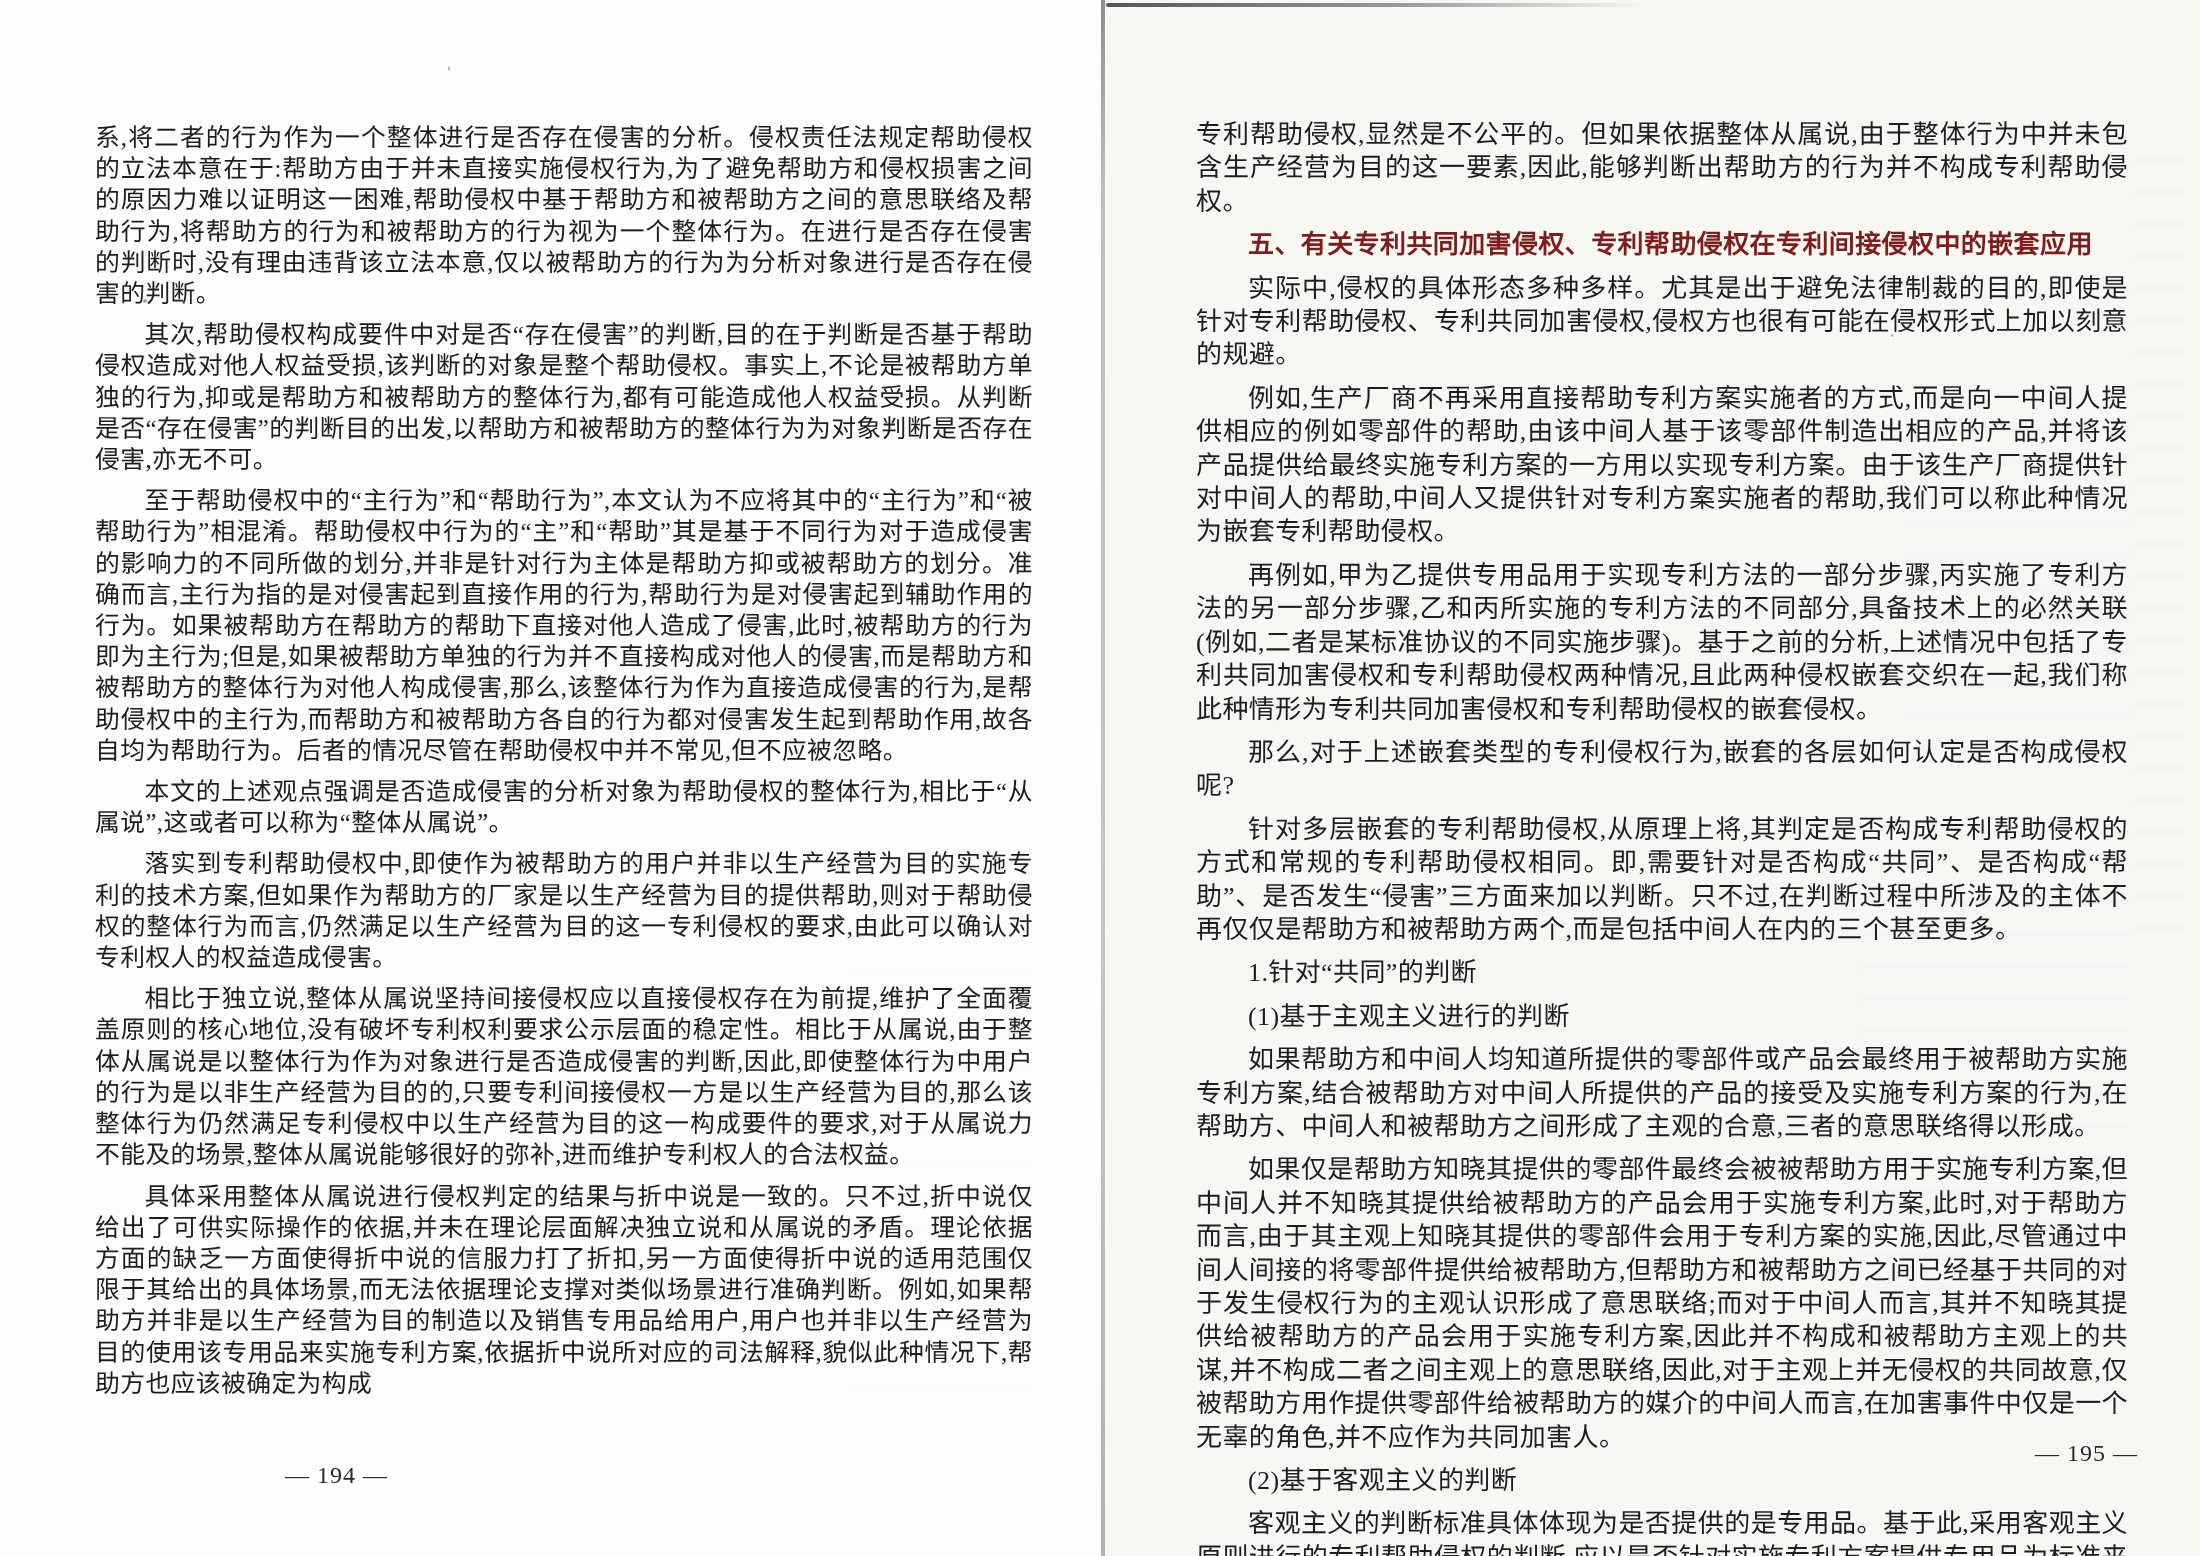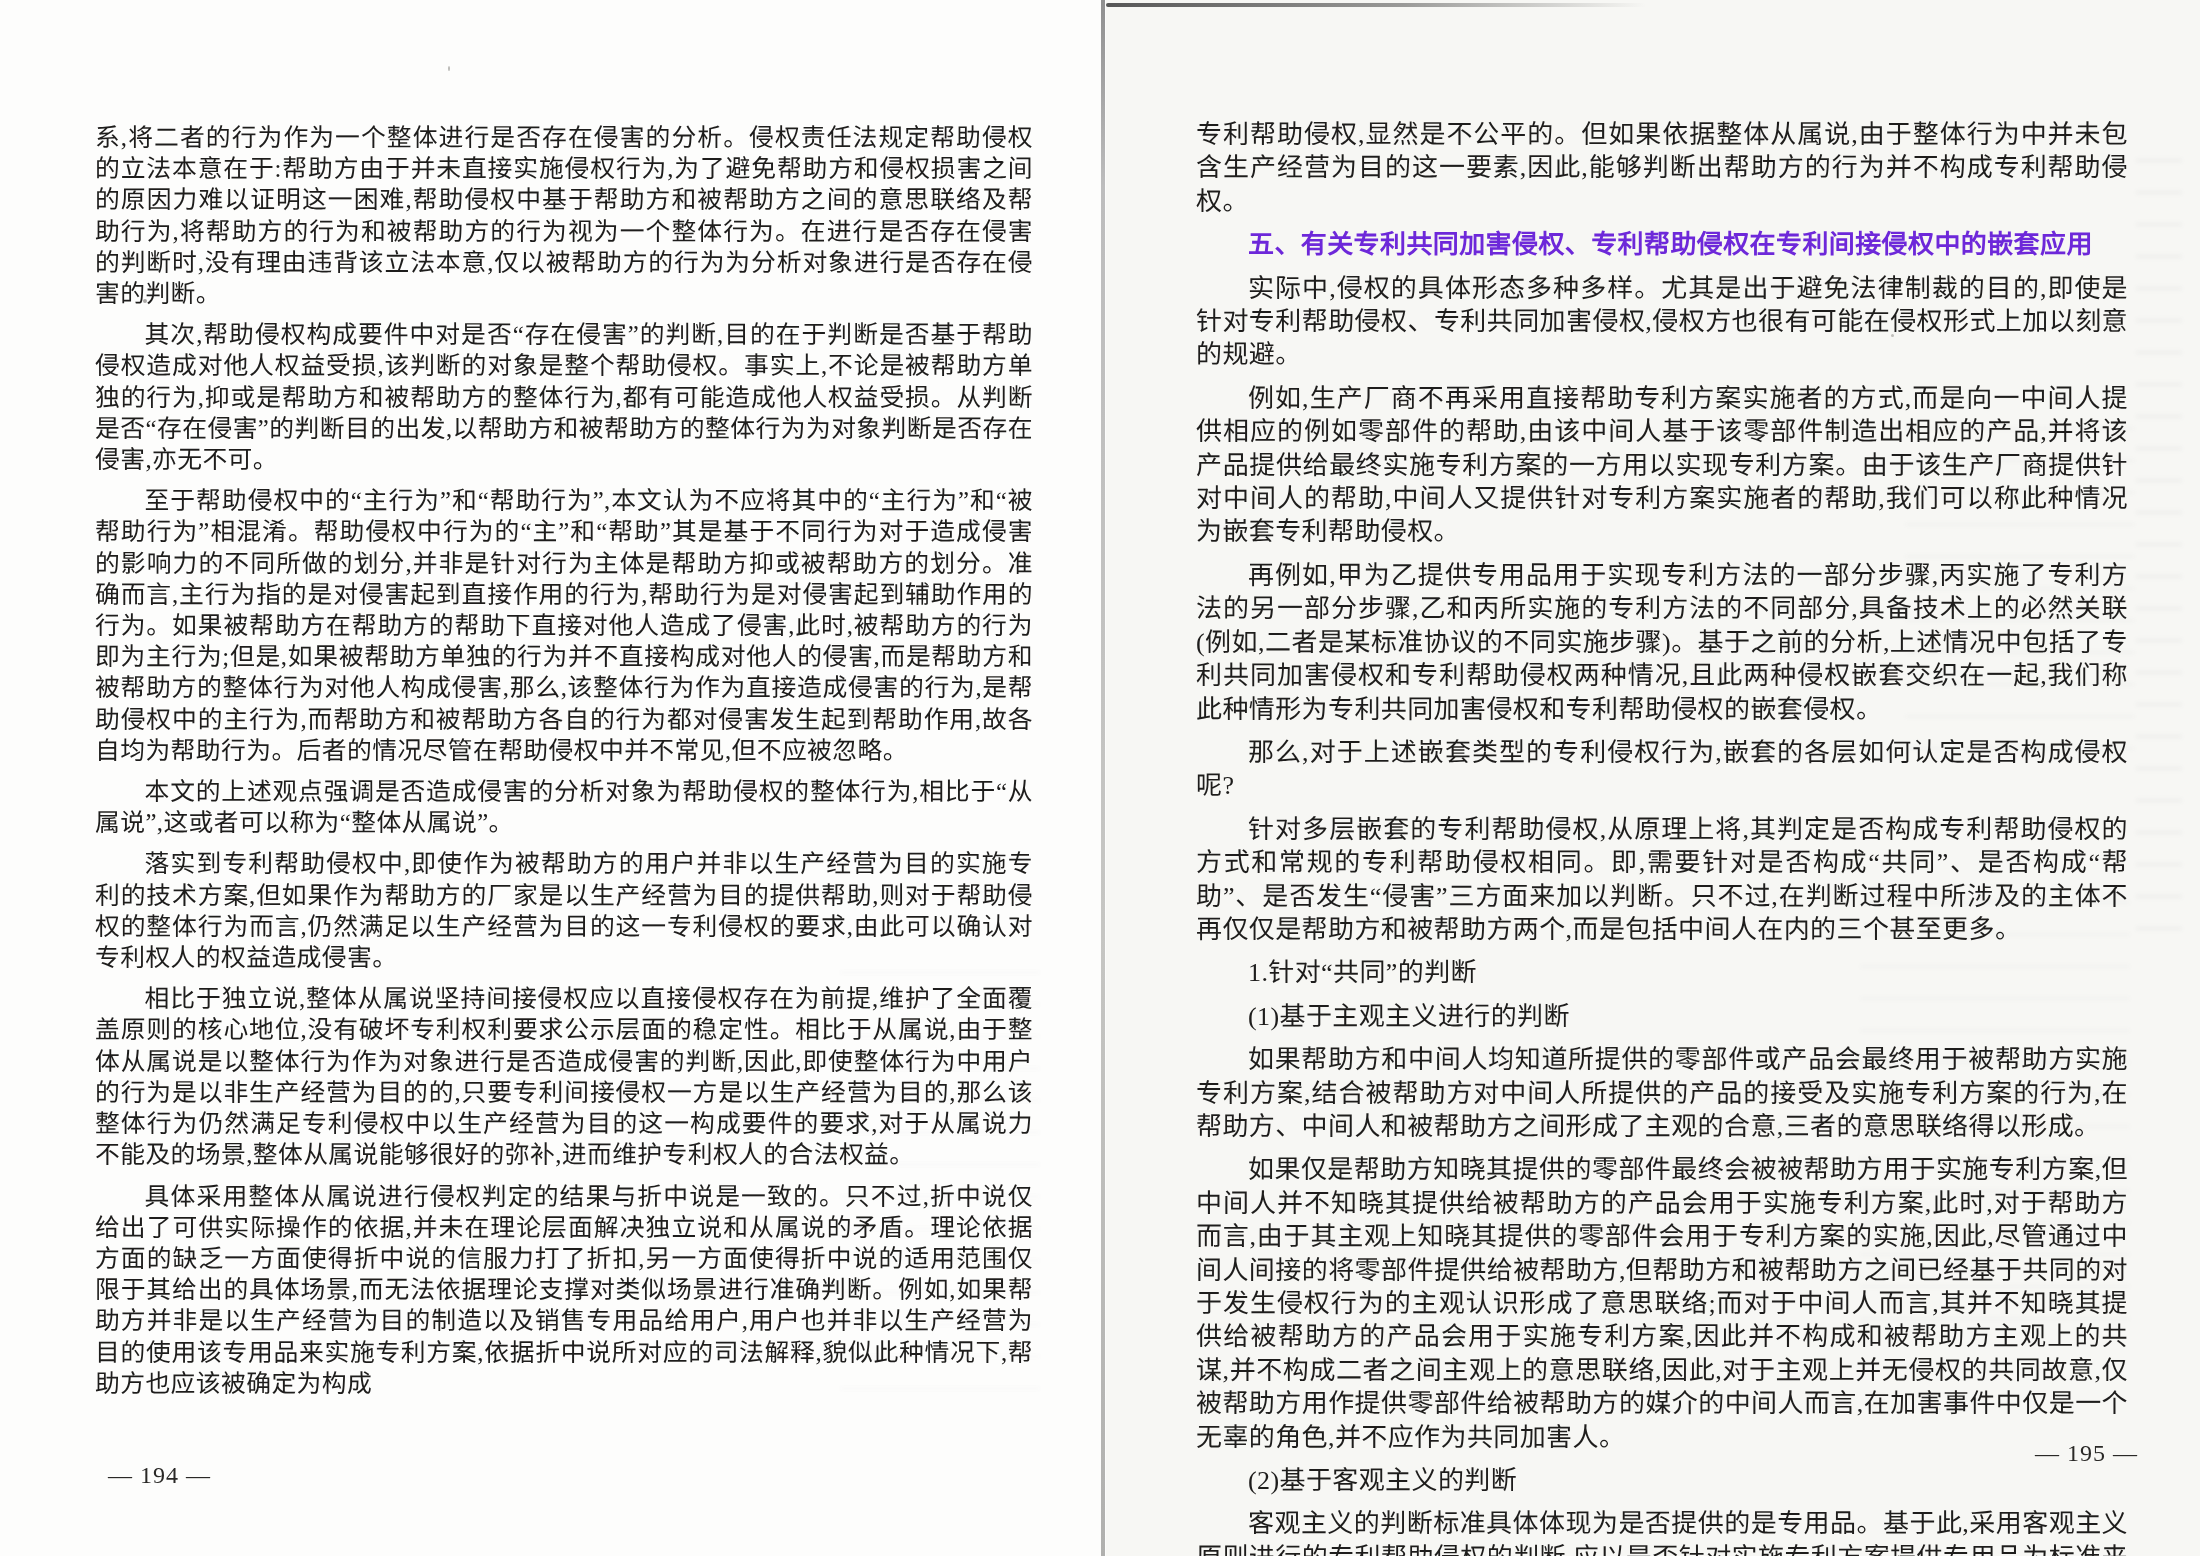--- a/index.html
+++ b/index.html
@@ -23,25 +23,25 @@
   }
   
   .textcol{position:absolute;color:#1e1d1c;}
   #col-left{left:85px;top:112px;width:958px;font-size:24.8px;line-height:31.2px;}
   #col-right{left:1186px;top:108px;width:952px;font-size:26px;line-height:33.4px;}
   .para{
     margin:10px;text-align:justify;text-indent:2em;
     letter-spacing:.4px;
   }
   .para.no-indent{text-indent:0;}
-  .para.heading{font-weight:bold;color:#6d28d9;}
+  .para.heading{font-weight:bold;color:#7f1d1d;}
   .page-number{
     position:absolute;font-size:24px;letter-spacing:1px;color:#2a2927;
   }
-  #pn-left{left:88px;top:1462px;width:300px;text-align:left;margin-left:20px;}
+  #pn-left{left:88px;top:1462px;width:300px;text-align:right;}
   #pn-right{left:1186px;top:1440px;width:952px;text-align:right;}
   
   .bleed{
     position:absolute;pointer-events:none;filter:blur(2px);opacity:.55;
     background:repeating-linear-gradient(0deg,
       rgba(110,115,128,.14) 0 3px, rgba(0,0,0,0) 3px 32px);
   }
   #bleed-1{left:2136px;top:150px;width:46px;height:780px;}
   #bleed-2{left:1905px;top:420px;width:230px;height:330px;opacity:.32;}
   #bleed-3{left:1860px;top:900px;width:270px;height:420px;opacity:.25;}

